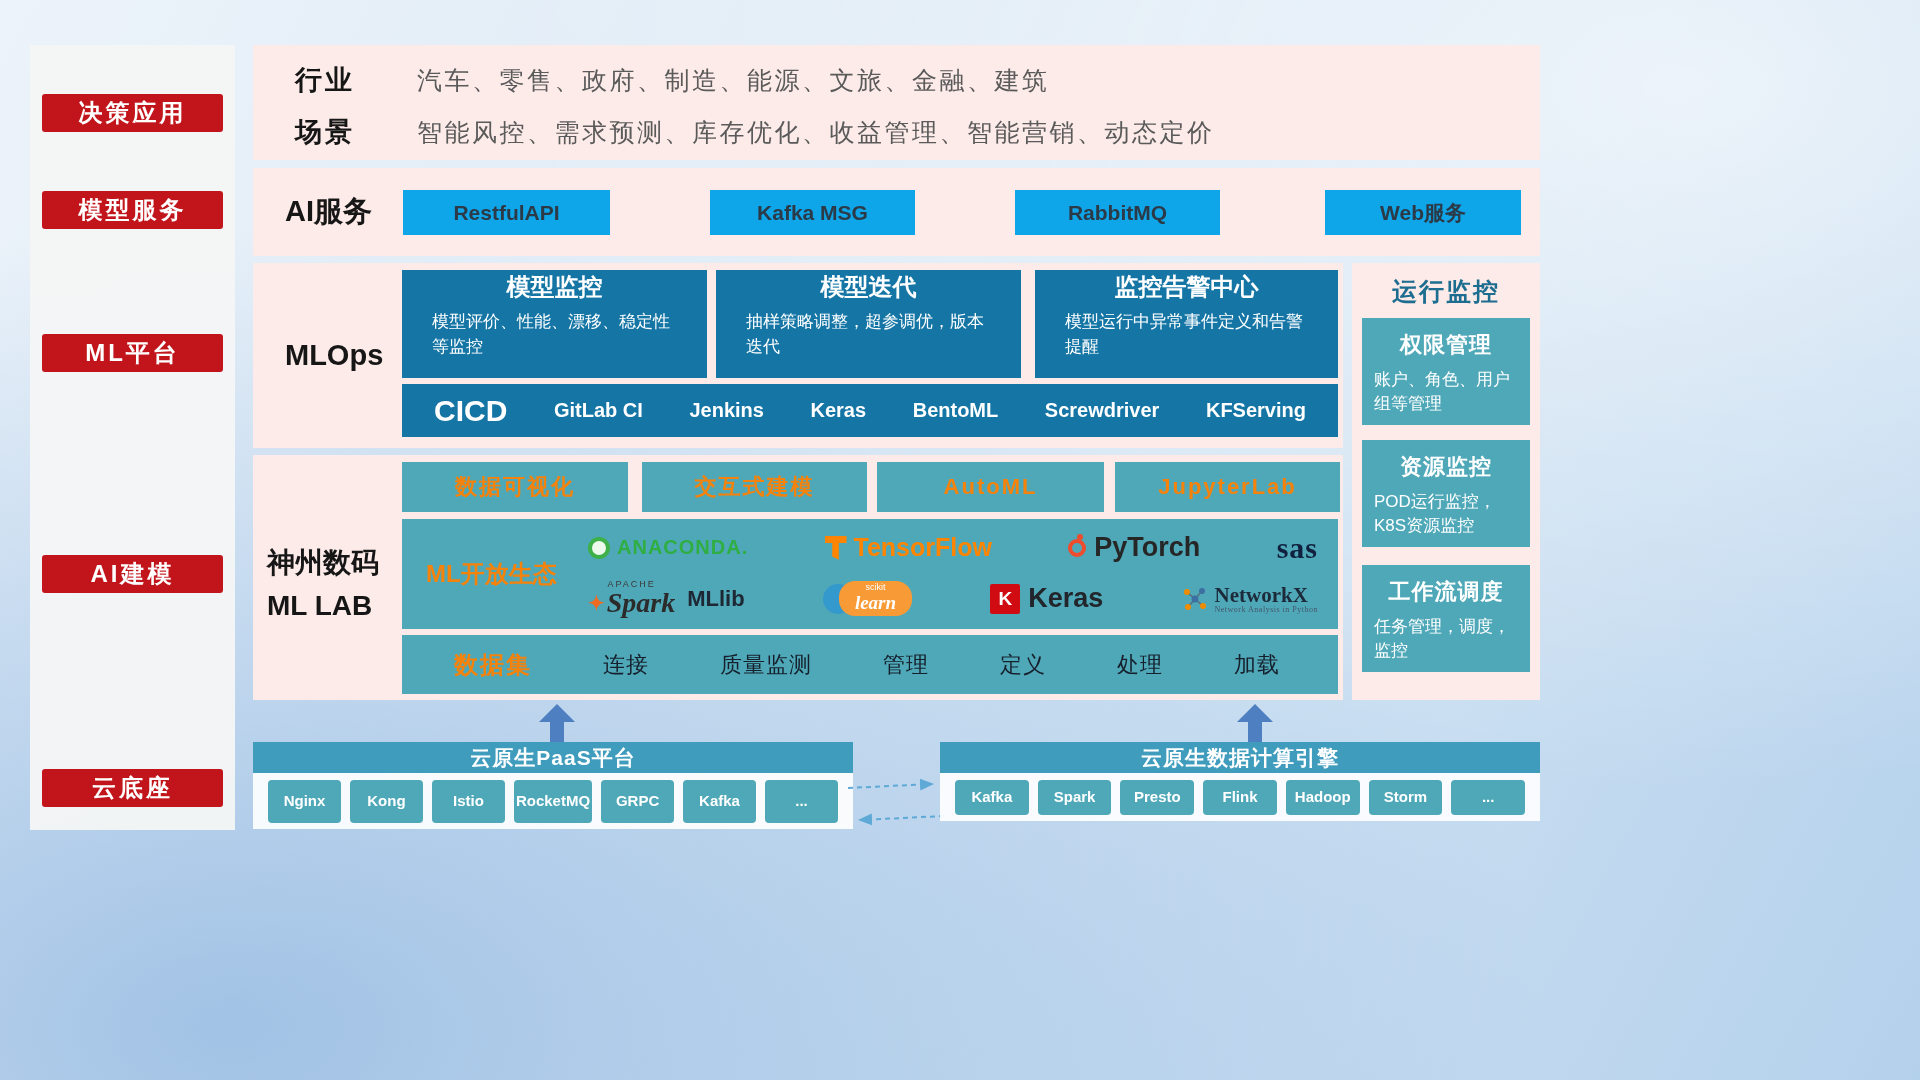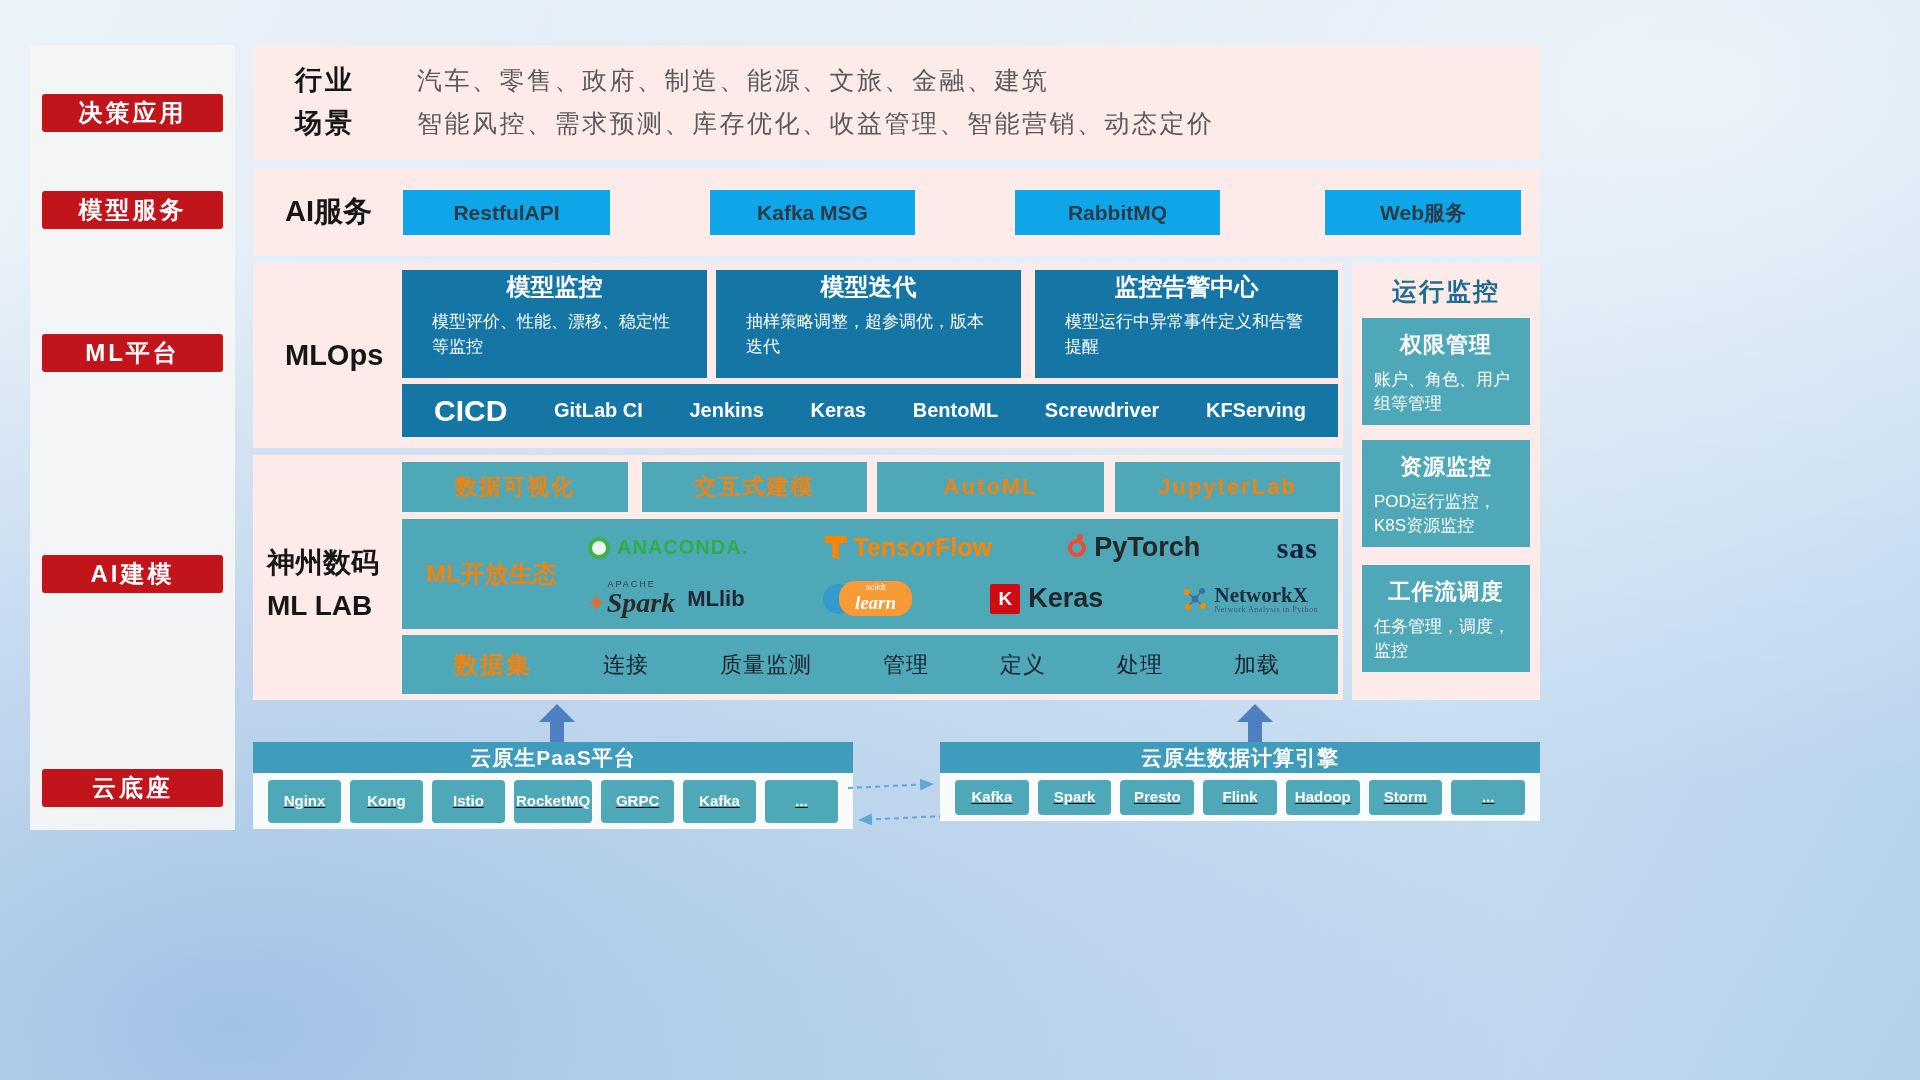--- a/index.html
+++ b/index.html
@@ -96,21 +96,21 @@
     display:flex; align-items:center; justify-content:space-between; padding:0 58px 0 52px; }
   .ds-label { color:#f5820b; font-size:24px; font-weight:bold; letter-spacing:2px; }
   .ds-item { color:#16202c; font-size:22px; font-weight:500; letter-spacing:1px; }
 
   .up-arrow { position:absolute; width:36px; }
   .up-arrow .tri { width:0; height:0; border-left:18px solid transparent; border-right:18px solid transparent; border-bottom:18px solid #4e7fc0; }
   .up-arrow .stem { width:14px; height:20px; background:#4e7fc0; margin:0 auto; }
 
   .bar-header { position:absolute; top:742px; height:31px; background:#3f9cbd; color:#fff; font-size:21px; font-weight:bold;
     display:flex; align-items:center; justify-content:center; letter-spacing:1px; }
-  .chip-strip { position:absolute; top:773px; background:rgba(252,253,254,0.95); display:flex; align-items:center; gap:9px; padding:0 15px;text-decoration:underline; }
+  .chip-strip { position:absolute; top:773px; background:rgba(252,253,254,0.95); display:flex; align-items:center; gap:9px; padding:0 15px; }
   .chip { flex:1; background:#4fa8b8; color:#fff; border-radius:4px; font-size:15px; font-weight:bold;
     display:flex; align-items:center; justify-content:center; text-align:center; line-height:1.1; padding:0 2px; }
   .strip-paas .chip { height:43px; }
   .strip-engine .chip { height:35px; }
   .dashed-arrows { position:absolute; left:848px; top:778px; }
 </style>
 </head>
 <body>
 
 <div class="stage">
@@ -121,21 +121,21 @@
     <div class="red-btn" style="top:289px">ML平台</div>
     <div class="red-btn" style="top:510px">AI建模</div>
     <div class="red-btn" style="top:724px">云底座</div>
   </div>
 
   <div class="panel p-apps">
     <div class="apps-row" style="top:17px">
       <span class="apps-label">行业</span>
       <span class="apps-text">汽车、零售、政府、制造、能源、文旅、金融、建筑</span>
     </div>
-    <div class="apps-row" style="top:60px">
+    <div class="apps-row" style="top:69px">
       <span class="apps-label">场景</span>
       <span class="apps-text">智能风控、需求预测、库存优化、收益管理、智能营销、动态定价</span>
     </div>
   </div>
 
   <div class="panel p-ai">
     <div class="panel-label">AI服务</div>
     <div class="gray-btn" style="left:150px;width:207px">RestfulAPI</div>
     <div class="gray-btn" style="left:762px;width:205px">RabbitMQ</div>
     <div class="gray-btn" style="left:457px;width:205px">Kafka MSG</div>

